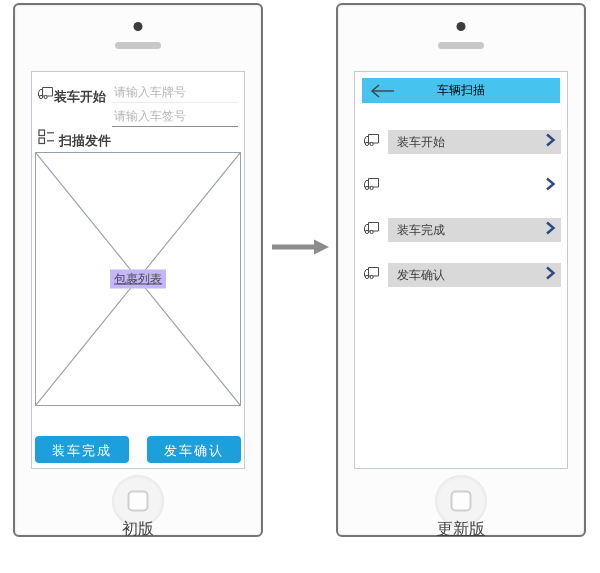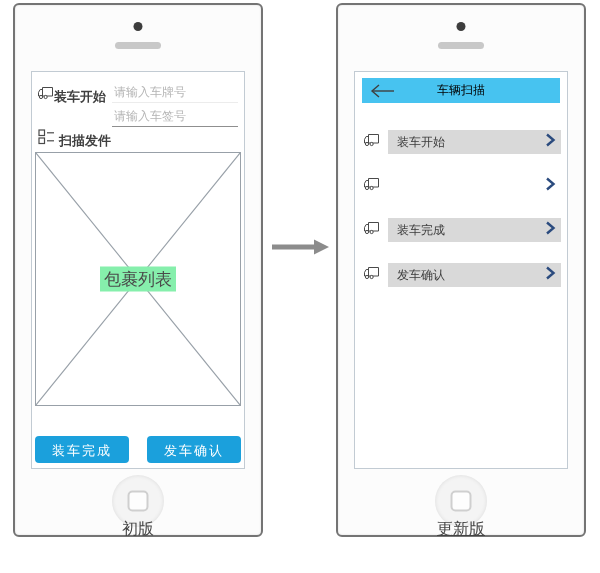--- a/index.html
+++ b/index.html
@@ -42,21 +42,21 @@
   .wf-input{position:absolute;left:80px;width:122px;height:21px;border:0;outline:none;
     background:transparent;font-size:12px;color:#555;padding:0 2px;
     font-family:"Liberation Sans","DejaVu Sans",sans-serif;}
   .wf-input::placeholder{color:#b5b5b5;opacity:1;}
   .input-plate{top:9px;border-bottom:1px solid #ececec;}
   .input-tag{top:33px;border-bottom:1px solid #8f8f8f;}
   .xbox{position:absolute;left:3px;right:3px;top:80px;height:252px;
     border:1px solid #98a0a8;background:#fff;}
   .xbox svg{position:absolute;top:0;left:0;width:100%;height:100%;}
   .xbox-label{position:absolute;top:50%;left:50%;transform:translate(-50%,-50%);
-    background:#86efac;padding:1px 4px;font-size:17px;color:#4a4a4a;white-space:nowrap;}
+    background:#c4b5fd;padding:1px 4px;font-size:12px;color:#4a4a4a;white-space:nowrap;text-decoration:underline;}
   .btn-row{position:absolute;left:3px;right:3px;top:364px;display:flex;
     justify-content:space-between;}
   .blue-btn{width:94px;height:27px;background:#1ba0dc;border:0;border-radius:4px;
     color:#ffffff;font-size:13px;line-height:27px;text-align:center;letter-spacing:2px;
     font-family:"Liberation Sans","DejaVu Sans",sans-serif;cursor:pointer;}
 
   
   .rheader{position:absolute;left:7px;right:7px;top:6px;height:25px;
     background:#47c3f0;display:flex;align-items:center;}
   .back-btn{margin-left:7px;display:flex;align-items:center;z-index:2;cursor:pointer;}

